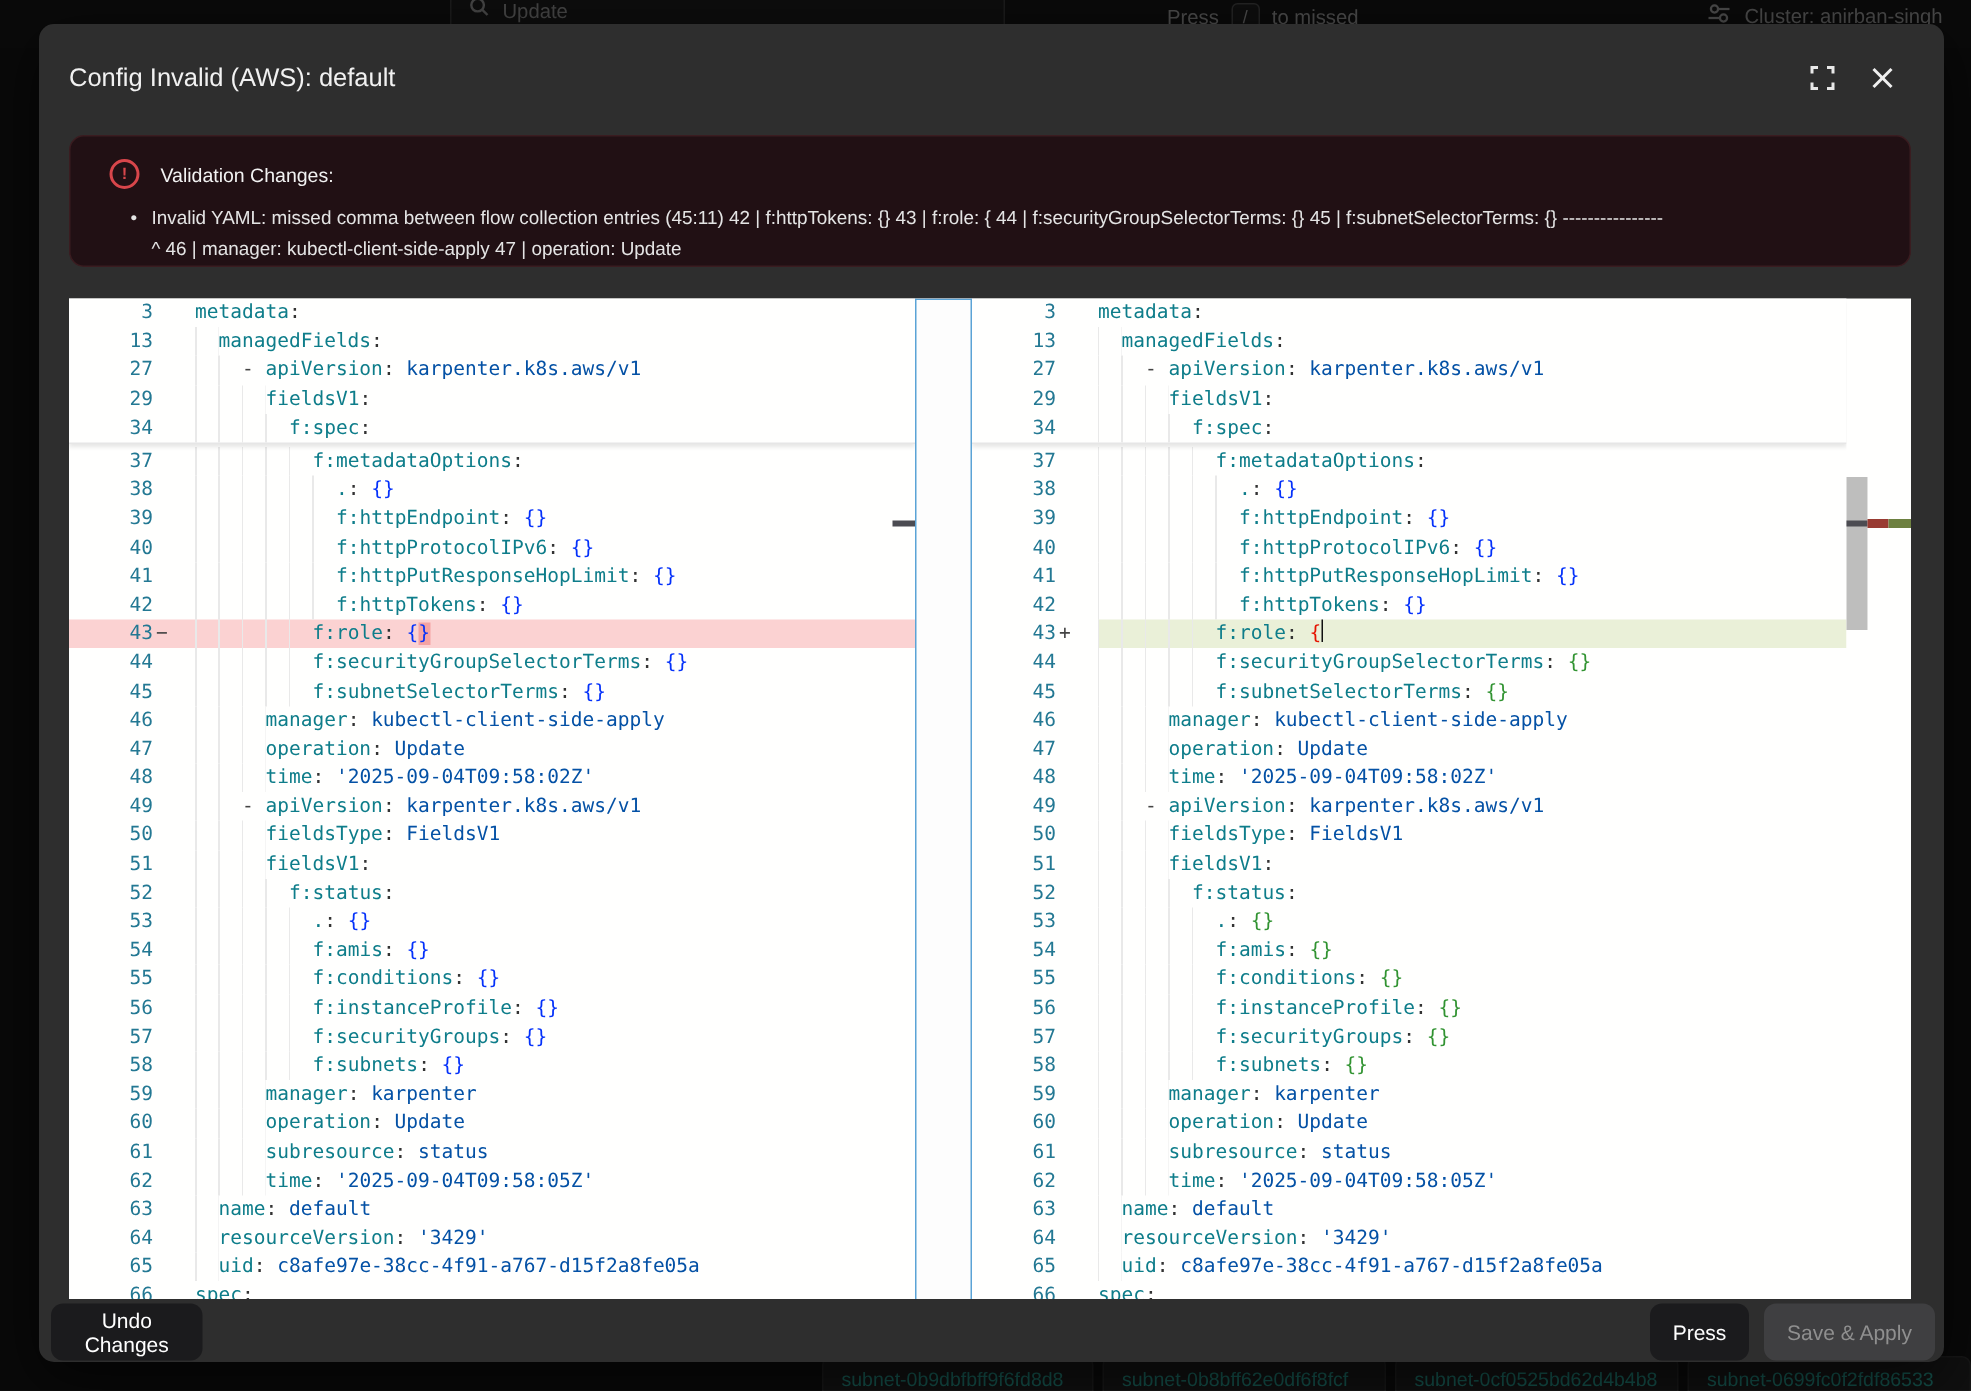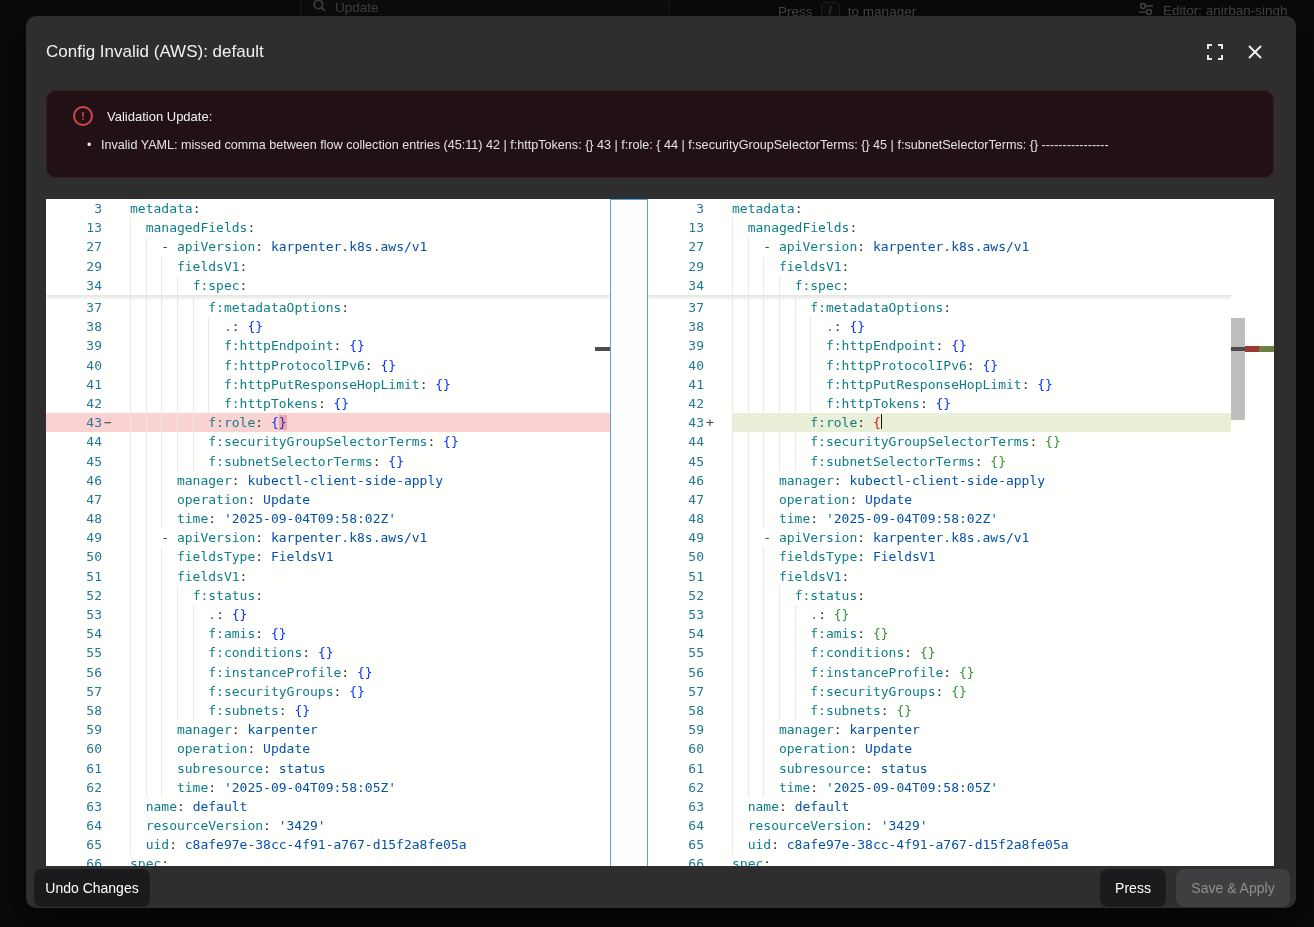--- a/index.html
+++ b/index.html
@@ -69,54 +69,60 @@
   .ovgreen{position:absolute;left:1213px;top:147px;width:15px;height:6px;background:#6d8040;}
   .ovslider{position:absolute;left:1199px;top:119px;width:29px;height:102px;background:rgba(255,255,255,.12);}
   .hatch{position:absolute;left:538px;top:19px;width:26px;height:30px;opacity:.8;
     background:repeating-linear-gradient(135deg,#d6d6d6 0 1px,transparent 1px 7px);}
   .cliptext{position:absolute;left:542px;top:1px;color:#0e7d8a;font-family:"DejaVu Sans Mono",monospace;font-size:13px;}
   
   .btn{position:absolute;height:38px;border-radius:8px;border:none;font-size:14px;cursor:pointer;
     font-family:"Liberation Sans",sans-serif;}
   .btn-dark{background:#1b1b1d;color:#ffffff;}
   .btn-disabled{background:#3f3f41;color:#8f8f8f;cursor:default;}
-  #undoBtn{left:8px;top:853px;width:116px;text-align:center;}
+  #undoBtn{left:8px;top:853px;width:101px;text-align:center;}
   #closeBtn{left:1074px;top:853px;width:66px;}
   #saveBtn{left:1150px;top:853px;width:114px;}
 </style>
 </head>
 <body>
 
 <div id="page">
   <div class="topbar">
     <div class="searchbox">
       <span>
         <svg width="13" height="13" viewBox="0 0 13 13">
             <circle cx="5.4" cy="5.4" r="4.2" fill="none" stroke="#8f8f8f" stroke-width="1.6"></circle>
             <line x1="8.6" y1="8.6" x2="12" y2="12" stroke="#8f8f8f" stroke-width="1.6"></line>
           </svg>
       </span>
       <span class="ph">Update</span>
     </div>
     <div class="pressgrp">
       <span>Press</span>
       <span class="keycap">/</span>
-      <span>to manager</span>
+      <span>to missed</span>
     </div>
     <div class="clustergrp">
       <span>
         <svg width="16" height="14" viewBox="0 0 16 14">
             <circle cx="5" cy="4" r="2.4" fill="none" stroke="#9a9a9a" stroke-width="1.5"></circle>
             <line x1="8" y1="4" x2="15" y2="4" stroke="#9a9a9a" stroke-width="1.5"></line>
             <circle cx="11" cy="10" r="2.4" fill="none" stroke="#9a9a9a" stroke-width="1.5"></circle>
             <line x1="1" y1="10" x2="8" y2="10" stroke="#9a9a9a" stroke-width="1.5"></line>
           </svg>
       </span>
-      <span>Editor: anirban-singh</span>
-    </div>
+      <span>Cluster: anirban-singh</span>
+    </div>
+  </div>
+  <div class="cellrow">
+    <div class="dcell" style="left:548px;width:181px;"><span>subnet-0b9dbfbff9f6fd8d8</span></div>
+    <div class="dcell" style="left:735px;width:189px;"><span>subnet-0b8bff62e0df6f8fcf</span></div>
+    <div class="dcell" style="left:930px;width:189px;"><span>subnet-0cf0525bd62d4b4b8</span></div>
+    <div class="dcell" style="left:1125px;width:189px;"><span>subnet-0699fc0f2fdf86533</span></div>
   </div>
 </div>
 
 <div id="backdrop"></div>
 
 <div id="modal">
   <div class="mtitle">Config Invalid (AWS): default</div>
 
   <div class="hicon" style="left:1180px;">
     <svg width="18" height="18" viewBox="0 0 18 18" fill="none" stroke="#e8e8e8" stroke-width="2">
@@ -129,24 +135,25 @@
   <div class="hicon" style="left:1220px;">
     <svg width="18" height="18" viewBox="0 0 18 18" stroke="#f0f0f0" stroke-width="2">
       <line x1="3" y1="3" x2="15" y2="15"></line>
         <line x1="15" y1="3" x2="3" y2="15"></line>
     </svg>
   </div>
 
   <div class="banner">
     <div class="bhead">
       <div class="erricon">!</div>
-      <div class="btitle">Validation Update:</div>
+      <div class="btitle">Validation Changes:</div>
     </div>
     <div class="bbody">
       <div><span class="bullet">•</span><span>Invalid YAML: missed comma between flow collection entries (45:11) 42 | f:httpTokens: {} 43 | f:role: { 44 | f:securityGroupSelectorTerms: {} 45 | f:subnetSelectorTerms: {} ----------------</span></div>
+      <div class="bline2">^ 46 | manager: kubectl-client-side-apply 47 | operation: Update</div>
     </div>
   </div>
 
   <div id="editor">
     <div class="pane" id="paneL">
         <div class="content">
           <div class="crow"><span class="ln">37</span><span class="sign"></span><span class="gap"></span><span class="code" style="background-size: 78.3px 100%;"><span class="ind" style="width: 78.3px;"></span><span class="tk-k">f:metadataOptions</span><span class="tk-p">:</span></span></div>
           <div class="crow"><span class="ln">38</span><span class="sign"></span><span class="gap"></span><span class="code" style="background-size: 93.96px 100%;"><span class="ind" style="width: 93.96px;"></span><span class="tk-k">.</span><span class="tk-p">:</span><span class="tk-w"> </span><span class="tk-b">{}</span></span></div>
           <div class="crow"><span class="ln">39</span><span class="sign"></span><span class="gap"></span><span class="code" style="background-size: 93.96px 100%;"><span class="ind" style="width: 93.96px;"></span><span class="tk-k">f:httpEndpoint</span><span class="tk-p">:</span><span class="tk-w"> </span><span class="tk-b">{}</span></span></div>
           <div class="crow"><span class="ln">40</span><span class="sign"></span><span class="gap"></span><span class="code" style="background-size: 93.96px 100%;"><span class="ind" style="width: 93.96px;"></span><span class="tk-k">f:httpProtocolIPv6</span><span class="tk-p">:</span><span class="tk-w"> </span><span class="tk-b">{}</span></span></div>

